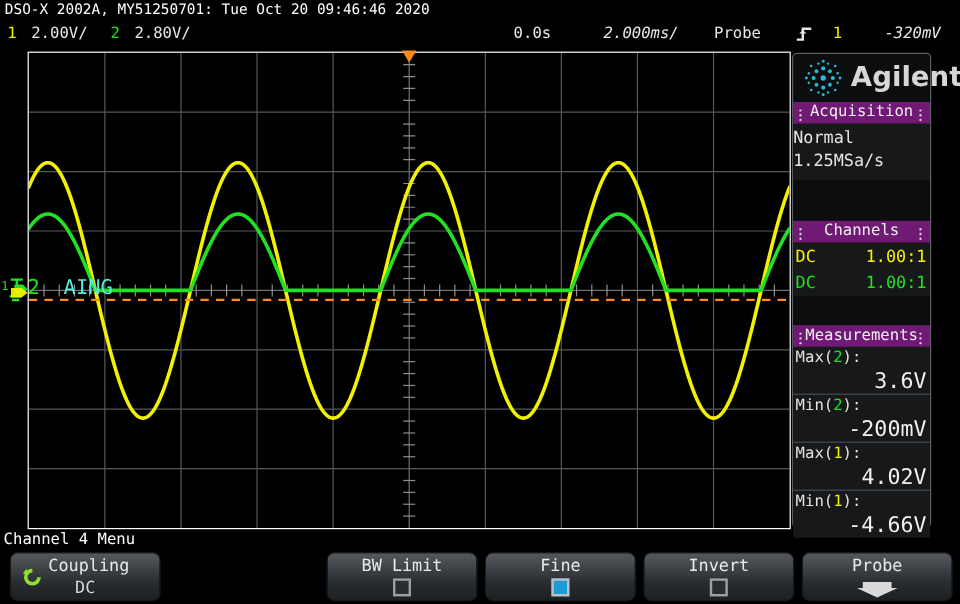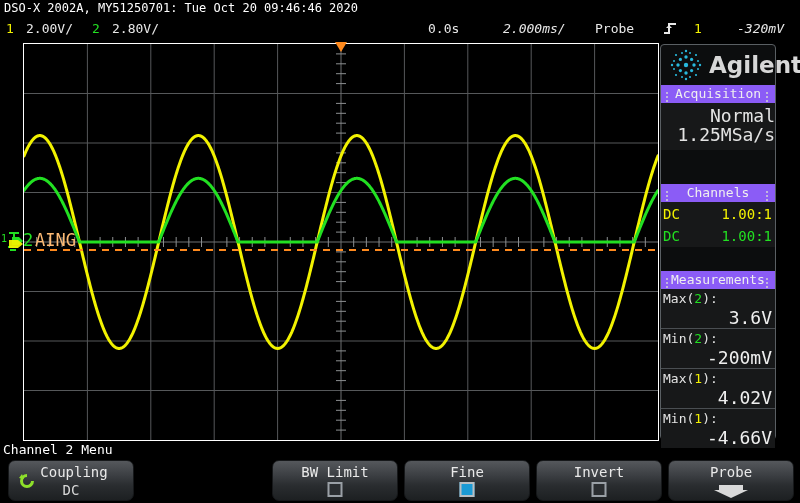--- a/index.html
+++ b/index.html
@@ -36,27 +36,27 @@
   .chk.on{background:#1b9ad4;border-color:#b9bec2;}
   .dnarrow{position:absolute;left:50%;transform:translateX(-50%);top:22px;}
   .circicon{position:absolute;left:9px;top:11px;width:18px;height:18px;}
 
   
   #side{position:absolute;left:660px;top:44px;width:116px;height:396px;
         background:#0c0d0e;border:1px solid #5a5f63;border-radius:4px;box-sizing:border-box;}
   .brand{position:relative;height:40px;}
   .brandtxt{position:absolute;left:48px;top:7px;font-size:23px;font-weight:bold;color:#d7d7d7;
             font-family:"DejaVu Sans","Liberation Sans",sans-serif;letter-spacing:0px;}
-  .panelhdr{position:relative;height:18px;background:#8b5cf6;color:#efefef;font-size:13px;
+  .panelhdr{position:relative;height:18px;background:#701a75;color:#efefef;font-size:13px;
             text-align:center;line-height:18px;}
   .panelhdr .grip{position:absolute;top:4px;width:4px;height:10px;}
   .panelhdr .grip.l{left:5px;}
   .panelhdr .grip.r{right:5px;}
   .pbody{background:#171819;}
-  .prow{font-size:18px;color:#e4e4e4;text-align:right;line-height:19px;height:19px;}
+  .prow{font-size:14px;color:#e4e4e4;text-align:left;line-height:19px;height:19px;}
   .chrow{position:relative;height:22px;font-size:14px;line-height:22px;}
   .chrow .l{position:absolute;left:2px;}
   .chrow .r{position:absolute;right:3px;}
   .mrow{position:relative;border-top:1px solid #4a4e52;}
   .mrow:first-child{border-top:none;}
   .mlab{font-size:13px;color:#e4e4e4;padding-left:2px;line-height:19px;height:19px;}
   .mval{font-size:18px;color:#efefef;text-align:right;padding-right:3px;line-height:20px;height:20px;}
   .spacer{background:#0c0d0e;}
 </style>
 </head>
@@ -200,21 +200,21 @@
         <line x1="621.32" y1="193" x2="621.32" y2="203"></line>
       </g>
 
       <path id="trace-ch1" fill="none" stroke="#f2f200" stroke-width="3" stroke-linejoin="round" stroke-linecap="round" d="M0.00 111.90 L0.53 110.61 L1.06 109.36 L1.58 108.14 L2.11 106.97 L2.64 105.83 L3.17 104.74 L3.70 103.69 L4.23 102.67 L4.75 101.70 L5.28 100.78 L5.81 99.89 L6.34 99.05 L6.87 98.25 L7.40 97.49 L7.93 96.78 L8.45 96.12 L8.98 95.50 L9.51 94.92 L10.04 94.39 L10.57 93.90 L11.10 93.46 L11.62 93.07 L12.15 92.72 L12.68 92.41 L13.21 92.16 L13.74 91.95 L14.26 91.79 L14.79 91.67 L15.32 91.60 L15.85 91.58 L16.38 91.60 L16.91 91.67 L17.43 91.79 L17.96 91.95 L18.49 92.16 L19.02 92.41 L19.55 92.72 L20.08 93.07 L20.61 93.46 L21.13 93.90 L21.66 94.39 L22.19 94.92 L22.72 95.50 L23.25 96.12 L23.77 96.78 L24.30 97.49 L24.83 98.25 L25.36 99.05 L25.89 99.89 L26.42 100.78 L26.95 101.70 L27.47 102.67 L28.00 103.69 L28.53 104.74 L29.06 105.83 L29.59 106.97 L30.12 108.14 L30.64 109.36 L31.17 110.61 L31.70 111.90 L32.23 113.23 L32.76 114.60 L33.28 116.00 L33.81 117.44 L34.34 118.91 L34.87 120.42 L35.40 121.96 L35.93 123.54 L36.45 125.15 L36.98 126.79 L37.51 128.46 L38.04 130.16 L38.57 131.89 L39.10 133.66 L39.63 135.44 L40.15 137.26 L40.68 139.11 L41.21 140.97 L41.74 142.87 L42.27 144.79 L42.80 146.73 L43.32 148.69 L43.85 150.68 L44.38 152.69 L44.91 154.71 L45.44 156.76 L45.96 158.82 L46.49 160.90 L47.02 163.00 L47.55 165.11 L48.08 167.24 L48.61 169.38 L49.13 171.53 L49.66 173.70 L50.19 175.87 L50.72 178.06 L51.25 180.25 L51.78 182.45 L52.30 184.66 L52.83 186.88 L53.36 189.09 L53.89 191.32 L54.42 193.54 L54.95 195.77 L55.47 198.00 L56.00 200.23 L56.53 202.46 L57.06 204.68 L57.59 206.91 L58.12 209.12 L58.64 211.34 L59.17 213.55 L59.70 215.75 L60.23 217.94 L60.76 220.13 L61.29 222.30 L61.82 224.47 L62.34 226.62 L62.87 228.76 L63.40 230.89 L63.93 233.00 L64.46 235.10 L64.98 237.18 L65.51 239.24 L66.04 241.29 L66.57 243.31 L67.10 245.32 L67.63 247.31 L68.16 249.27 L68.68 251.21 L69.21 253.13 L69.74 255.03 L70.27 256.89 L70.80 258.74 L71.33 260.56 L71.85 262.34 L72.38 264.11 L72.91 265.84 L73.44 267.54 L73.97 269.21 L74.49 270.85 L75.02 272.46 L75.55 274.04 L76.08 275.58 L76.61 277.09 L77.14 278.56 L77.66 280.00 L78.19 281.40 L78.72 282.77 L79.25 284.10 L79.78 285.39 L80.31 286.64 L80.84 287.86 L81.36 289.03 L81.89 290.17 L82.42 291.26 L82.95 292.31 L83.48 293.33 L84.01 294.30 L84.53 295.22 L85.06 296.11 L85.59 296.95 L86.12 297.75 L86.65 298.51 L87.18 299.22 L87.70 299.88 L88.23 300.50 L88.76 301.08 L89.29 301.61 L89.82 302.10 L90.34 302.54 L90.87 302.93 L91.40 303.28 L91.93 303.59 L92.46 303.84 L92.99 304.05 L93.52 304.21 L94.04 304.33 L94.57 304.40 L95.10 304.43 L95.63 304.40 L96.16 304.33 L96.69 304.21 L97.21 304.05 L97.74 303.84 L98.27 303.59 L98.80 303.28 L99.33 302.93 L99.86 302.54 L100.38 302.10 L100.91 301.61 L101.44 301.08 L101.97 300.50 L102.50 299.88 L103.03 299.22 L103.55 298.51 L104.08 297.75 L104.61 296.95 L105.14 296.11 L105.67 295.22 L106.20 294.30 L106.72 293.33 L107.25 292.31 L107.78 291.26 L108.31 290.17 L108.84 289.03 L109.36 287.86 L109.89 286.64 L110.42 285.39 L110.95 284.10 L111.48 282.77 L112.01 281.40 L112.53 280.00 L113.06 278.56 L113.59 277.09 L114.12 275.58 L114.65 274.04 L115.18 272.46 L115.70 270.85 L116.23 269.21 L116.76 267.54 L117.29 265.84 L117.82 264.11 L118.35 262.34 L118.88 260.56 L119.40 258.74 L119.93 256.89 L120.46 255.03 L120.99 253.13 L121.52 251.21 L122.05 249.27 L122.57 247.31 L123.10 245.32 L123.63 243.31 L124.16 241.29 L124.69 239.24 L125.22 237.18 L125.74 235.10 L126.27 233.00 L126.80 230.89 L127.33 228.76 L127.86 226.62 L128.39 224.47 L128.91 222.30 L129.44 220.13 L129.97 217.94 L130.50 215.75 L131.03 213.55 L131.56 211.34 L132.08 209.12 L132.61 206.91 L133.14 204.68 L133.67 202.46 L134.20 200.23 L134.72 198.00 L135.25 195.77 L135.78 193.54 L136.31 191.32 L136.84 189.09 L137.37 186.88 L137.90 184.66 L138.42 182.45 L138.95 180.25 L139.48 178.06 L140.01 175.87 L140.54 173.70 L141.06 171.53 L141.59 169.38 L142.12 167.24 L142.65 165.11 L143.18 163.00 L143.71 160.90 L144.24 158.82 L144.76 156.76 L145.29 154.71 L145.82 152.69 L146.35 150.68 L146.88 148.69 L147.41 146.73 L147.93 144.79 L148.46 142.87 L148.99 140.97 L149.52 139.11 L150.05 137.26 L150.57 135.44 L151.10 133.66 L151.63 131.89 L152.16 130.16 L152.69 128.46 L153.22 126.79 L153.75 125.15 L154.27 123.54 L154.80 121.96 L155.33 120.42 L155.86 118.91 L156.39 117.44 L156.91 116.00 L157.44 114.60 L157.97 113.23 L158.50 111.90 L159.03 110.61 L159.56 109.36 L160.09 108.14 L160.61 106.97 L161.14 105.83 L161.67 104.74 L162.20 103.69 L162.73 102.67 L163.25 101.70 L163.78 100.78 L164.31 99.89 L164.84 99.05 L165.37 98.25 L165.90 97.49 L166.43 96.78 L166.95 96.12 L167.48 95.50 L168.01 94.92 L168.54 94.39 L169.07 93.90 L169.59 93.46 L170.12 93.07 L170.65 92.72 L171.18 92.41 L171.71 92.16 L172.24 91.95 L172.77 91.79 L173.29 91.67 L173.82 91.60 L174.35 91.58 L174.88 91.60 L175.41 91.67 L175.94 91.79 L176.46 91.95 L176.99 92.16 L177.52 92.41 L178.05 92.72 L178.58 93.07 L179.10 93.46 L179.63 93.90 L180.16 94.39 L180.69 94.92 L181.22 95.50 L181.75 96.12 L182.27 96.78 L182.80 97.49 L183.33 98.25 L183.86 99.05 L184.39 99.89 L184.92 100.78 L185.44 101.70 L185.97 102.67 L186.50 103.69 L187.03 104.74 L187.56 105.83 L188.09 106.97 L188.61 108.14 L189.14 109.36 L189.67 110.61 L190.20 111.90 L190.73 113.23 L191.26 114.60 L191.78 116.00 L192.31 117.44 L192.84 118.91 L193.37 120.42 L193.90 121.96 L194.43 123.54 L194.95 125.15 L195.48 126.79 L196.01 128.46 L196.54 130.16 L197.07 131.89 L197.60 133.66 L198.13 135.44 L198.65 137.26 L199.18 139.11 L199.71 140.97 L200.24 142.87 L200.77 144.79 L201.30 146.73 L201.82 148.69 L202.35 150.68 L202.88 152.69 L203.41 154.71 L203.94 156.76 L204.47 158.82 L204.99 160.90 L205.52 163.00 L206.05 165.11 L206.58 167.24 L207.11 169.38 L207.64 171.53 L208.16 173.70 L208.69 175.87 L209.22 178.06 L209.75 180.25 L210.28 182.45 L210.81 184.66 L211.33 186.88 L211.86 189.09 L212.39 191.32 L212.92 193.54 L213.45 195.77 L213.98 198.00 L214.50 200.23 L215.03 202.46 L215.56 204.68 L216.09 206.91 L216.62 209.12 L217.15 211.34 L217.67 213.55 L218.20 215.75 L218.73 217.94 L219.26 220.13 L219.79 222.30 L220.31 224.47 L220.84 226.62 L221.37 228.76 L221.90 230.89 L222.43 233.00 L222.96 235.10 L223.48 237.18 L224.01 239.24 L224.54 241.29 L225.07 243.31 L225.60 245.32 L226.13 247.31 L226.66 249.27 L227.18 251.21 L227.71 253.13 L228.24 255.03 L228.77 256.89 L229.30 258.74 L229.82 260.56 L230.35 262.34 L230.88 264.11 L231.41 265.84 L231.94 267.54 L232.47 269.21 L233.00 270.85 L233.52 272.46 L234.05 274.04 L234.58 275.58 L235.11 277.09 L235.64 278.56 L236.16 280.00 L236.69 281.40 L237.22 282.77 L237.75 284.10 L238.28 285.39 L238.81 286.64 L239.34 287.86 L239.86 289.03 L240.39 290.17 L240.92 291.26 L241.45 292.31 L241.98 293.33 L242.50 294.30 L243.03 295.22 L243.56 296.11 L244.09 296.95 L244.62 297.75 L245.15 298.51 L245.68 299.22 L246.20 299.88 L246.73 300.50 L247.26 301.08 L247.79 301.61 L248.32 302.10 L248.84 302.54 L249.37 302.93 L249.90 303.28 L250.43 303.59 L250.96 303.84 L251.49 304.05 L252.02 304.21 L252.54 304.33 L253.07 304.40 L253.60 304.43 L254.13 304.40 L254.66 304.33 L255.19 304.21 L255.71 304.05 L256.24 303.84 L256.77 303.59 L257.30 303.28 L257.83 302.93 L258.35 302.54 L258.88 302.10 L259.41 301.61 L259.94 301.08 L260.47 300.50 L261.00 299.88 L261.52 299.22 L262.05 298.51 L262.58 297.75 L263.11 296.95 L263.64 296.11 L264.17 295.22 L264.69 294.30 L265.22 293.33 L265.75 292.31 L266.28 291.26 L266.81 290.17 L267.34 289.03 L267.87 287.86 L268.39 286.64 L268.92 285.39 L269.45 284.10 L269.98 282.77 L270.51 281.40 L271.03 280.00 L271.56 278.56 L272.09 277.09 L272.62 275.58 L273.15 274.04 L273.68 272.46 L274.20 270.85 L274.73 269.21 L275.26 267.54 L275.79 265.84 L276.32 264.11 L276.85 262.34 L277.38 260.56 L277.90 258.74 L278.43 256.89 L278.96 255.03 L279.49 253.13 L280.02 251.21 L280.55 249.27 L281.07 247.31 L281.60 245.32 L282.13 243.31 L282.66 241.29 L283.19 239.24 L283.72 237.18 L284.24 235.10 L284.77 233.00 L285.30 230.89 L285.83 228.76 L286.36 226.62 L286.88 224.47 L287.41 222.30 L287.94 220.13 L288.47 217.94 L289.00 215.75 L289.53 213.55 L290.06 211.34 L290.58 209.12 L291.11 206.91 L291.64 204.68 L292.17 202.46 L292.70 200.23 L293.23 198.00 L293.75 195.77 L294.28 193.54 L294.81 191.32 L295.34 189.09 L295.87 186.88 L296.40 184.66 L296.92 182.45 L297.45 180.25 L297.98 178.06 L298.51 175.87 L299.04 173.70 L299.56 171.53 L300.09 169.38 L300.62 167.24 L301.15 165.11 L301.68 163.00 L302.21 160.90 L302.74 158.82 L303.26 156.76 L303.79 154.71 L304.32 152.69 L304.85 150.68 L305.38 148.69 L305.90 146.73 L306.43 144.79 L306.96 142.87 L307.49 140.97 L308.02 139.11 L308.55 137.26 L309.07 135.44 L309.60 133.66 L310.13 131.89 L310.66 130.16 L311.19 128.46 L311.72 126.79 L312.25 125.15 L312.77 123.54 L313.30 121.96 L313.83 120.42 L314.36 118.91 L314.89 117.44 L315.42 116.00 L315.94 114.60 L316.47 113.23 L317.00 111.90 L317.53 110.61 L318.06 109.36 L318.58 108.14 L319.11 106.97 L319.64 105.83 L320.17 104.74 L320.70 103.69 L321.23 102.67 L321.75 101.70 L322.28 100.78 L322.81 99.89 L323.34 99.05 L323.87 98.25 L324.40 97.49 L324.92 96.78 L325.45 96.12 L325.98 95.50 L326.51 94.92 L327.04 94.39 L327.57 93.90 L328.09 93.46 L328.62 93.07 L329.15 92.72 L329.68 92.41 L330.21 92.16 L330.74 91.95 L331.26 91.79 L331.79 91.67 L332.32 91.60 L332.85 91.58 L333.38 91.60 L333.91 91.67 L334.44 91.79 L334.96 91.95 L335.49 92.16 L336.02 92.41 L336.55 92.72 L337.08 93.07 L337.60 93.46 L338.13 93.90 L338.66 94.39 L339.19 94.92 L339.72 95.50 L340.25 96.12 L340.77 96.78 L341.30 97.49 L341.83 98.25 L342.36 99.05 L342.89 99.89 L343.42 100.78 L343.94 101.70 L344.47 102.67 L345.00 103.69 L345.53 104.74 L346.06 105.83 L346.59 106.97 L347.12 108.14 L347.64 109.36 L348.17 110.61 L348.70 111.90 L349.23 113.23 L349.76 114.60 L350.28 116.00 L350.81 117.44 L351.34 118.91 L351.87 120.42 L352.40 121.96 L352.93 123.54 L353.45 125.15 L353.98 126.79 L354.51 128.46 L355.04 130.16 L355.57 131.89 L356.10 133.66 L356.63 135.44 L357.15 137.26 L357.68 139.11 L358.21 140.97 L358.74 142.87 L359.27 144.79 L359.80 146.73 L360.32 148.69 L360.85 150.68 L361.38 152.69 L361.91 154.71 L362.44 156.76 L362.97 158.82 L363.49 160.90 L364.02 163.00 L364.55 165.11 L365.08 167.24 L365.61 169.38 L366.13 171.53 L366.66 173.70 L367.19 175.87 L367.72 178.06 L368.25 180.25 L368.78 182.45 L369.31 184.66 L369.83 186.88 L370.36 189.09 L370.89 191.32 L371.42 193.54 L371.95 195.77 L372.48 198.00 L373.00 200.23 L373.53 202.46 L374.06 204.68 L374.59 206.91 L375.12 209.12 L375.65 211.34 L376.17 213.55 L376.70 215.75 L377.23 217.94 L377.76 220.13 L378.29 222.30 L378.81 224.47 L379.34 226.62 L379.87 228.76 L380.40 230.89 L380.93 233.00 L381.46 235.10 L381.99 237.18 L382.51 239.24 L383.04 241.29 L383.57 243.31 L384.10 245.32 L384.63 247.31 L385.16 249.27 L385.68 251.21 L386.21 253.13 L386.74 255.03 L387.27 256.89 L387.80 258.74 L388.33 260.56 L388.85 262.34 L389.38 264.11 L389.91 265.84 L390.44 267.54 L390.97 269.21 L391.50 270.85 L392.02 272.46 L392.55 274.04 L393.08 275.58 L393.61 277.09 L394.14 278.56 L394.67 280.00 L395.19 281.40 L395.72 282.77 L396.25 284.10 L396.78 285.39 L397.31 286.64 L397.83 287.86 L398.36 289.03 L398.89 290.17 L399.42 291.26 L399.95 292.31 L400.48 293.33 L401.00 294.30 L401.53 295.22 L402.06 296.11 L402.59 296.95 L403.12 297.75 L403.65 298.51 L404.17 299.22 L404.70 299.88 L405.23 300.50 L405.76 301.08 L406.29 301.61 L406.82 302.10 L407.34 302.54 L407.87 302.93 L408.40 303.28 L408.93 303.59 L409.46 303.84 L409.99 304.05 L410.51 304.21 L411.04 304.33 L411.57 304.40 L412.10 304.43 L412.63 304.40 L413.16 304.33 L413.69 304.21 L414.21 304.05 L414.74 303.84 L415.27 303.59 L415.80 303.28 L416.33 302.93 L416.85 302.54 L417.38 302.10 L417.91 301.61 L418.44 301.08 L418.97 300.50 L419.50 299.88 L420.02 299.22 L420.55 298.51 L421.08 297.75 L421.61 296.95 L422.14 296.11 L422.67 295.22 L423.19 294.30 L423.72 293.33 L424.25 292.31 L424.78 291.26 L425.31 290.17 L425.84 289.03 L426.37 287.86 L426.89 286.64 L427.42 285.39 L427.95 284.10 L428.48 282.77 L429.01 281.40 L429.53 280.00 L430.06 278.56 L430.59 277.09 L431.12 275.58 L431.65 274.04 L432.18 272.46 L432.70 270.85 L433.23 269.21 L433.76 267.54 L434.29 265.84 L434.82 264.11 L435.35 262.34 L435.88 260.56 L436.40 258.74 L436.93 256.89 L437.46 255.03 L437.99 253.13 L438.52 251.21 L439.05 249.27 L439.57 247.31 L440.10 245.32 L440.63 243.31 L441.16 241.29 L441.69 239.24 L442.22 237.18 L442.74 235.10 L443.27 233.00 L443.80 230.89 L444.33 228.76 L444.86 226.62 L445.38 224.47 L445.91 222.30 L446.44 220.13 L446.97 217.94 L447.50 215.75 L448.03 213.55 L448.56 211.34 L449.08 209.12 L449.61 206.91 L450.14 204.68 L450.67 202.46 L451.20 200.23 L451.73 198.00 L452.25 195.77 L452.78 193.54 L453.31 191.32 L453.84 189.09 L454.37 186.88 L454.90 184.66 L455.42 182.45 L455.95 180.25 L456.48 178.06 L457.01 175.87 L457.54 173.70 L458.06 171.53 L458.59 169.38 L459.12 167.24 L459.65 165.11 L460.18 163.00 L460.71 160.90 L461.24 158.82 L461.76 156.76 L462.29 154.71 L462.82 152.69 L463.35 150.68 L463.88 148.69 L464.41 146.73 L464.93 144.79 L465.46 142.87 L465.99 140.97 L466.52 139.11 L467.05 137.26 L467.58 135.44 L468.10 133.66 L468.63 131.89 L469.16 130.16 L469.69 128.46 L470.22 126.79 L470.75 125.15 L471.27 123.54 L471.80 121.96 L472.33 120.42 L472.86 118.91 L473.39 117.44 L473.92 116.00 L474.44 114.60 L474.97 113.23 L475.50 111.90 L476.03 110.61 L476.56 109.36 L477.08 108.14 L477.61 106.97 L478.14 105.83 L478.67 104.74 L479.20 103.69 L479.73 102.67 L480.25 101.70 L480.78 100.78 L481.31 99.89 L481.84 99.05 L482.37 98.25 L482.90 97.49 L483.42 96.78 L483.95 96.12 L484.48 95.50 L485.01 94.92 L485.54 94.39 L486.07 93.90 L486.59 93.46 L487.12 93.07 L487.65 92.72 L488.18 92.41 L488.71 92.16 L489.24 91.95 L489.76 91.79 L490.29 91.67 L490.82 91.60 L491.35 91.58 L491.88 91.60 L492.41 91.67 L492.94 91.79 L493.46 91.95 L493.99 92.16 L494.52 92.41 L495.05 92.72 L495.58 93.07 L496.10 93.46 L496.63 93.90 L497.16 94.39 L497.69 94.92 L498.22 95.50 L498.75 96.12 L499.27 96.78 L499.80 97.49 L500.33 98.25 L500.86 99.05 L501.39 99.89 L501.92 100.78 L502.44 101.70 L502.97 102.67 L503.50 103.69 L504.03 104.74 L504.56 105.83 L505.09 106.97 L505.62 108.14 L506.14 109.36 L506.67 110.61 L507.20 111.90 L507.73 113.23 L508.26 114.60 L508.78 116.00 L509.31 117.44 L509.84 118.91 L510.37 120.42 L510.90 121.96 L511.43 123.54 L511.95 125.15 L512.48 126.79 L513.01 128.46 L513.54 130.16 L514.07 131.89 L514.60 133.66 L515.13 135.44 L515.65 137.26 L516.18 139.11 L516.71 140.97 L517.24 142.87 L517.77 144.79 L518.29 146.73 L518.82 148.69 L519.35 150.68 L519.88 152.69 L520.41 154.71 L520.94 156.76 L521.47 158.82 L521.99 160.90 L522.52 163.00 L523.05 165.11 L523.58 167.24 L524.11 169.38 L524.63 171.53 L525.16 173.70 L525.69 175.87 L526.22 178.06 L526.75 180.25 L527.28 182.45 L527.81 184.66 L528.33 186.88 L528.86 189.09 L529.39 191.32 L529.92 193.54 L530.45 195.77 L530.98 198.00 L531.50 200.23 L532.03 202.46 L532.56 204.68 L533.09 206.91 L533.62 209.12 L534.14 211.34 L534.67 213.55 L535.20 215.75 L535.73 217.94 L536.26 220.13 L536.79 222.30 L537.32 224.47 L537.84 226.62 L538.37 228.76 L538.90 230.89 L539.43 233.00 L539.96 235.10 L540.49 237.18 L541.01 239.24 L541.54 241.29 L542.07 243.31 L542.60 245.32 L543.13 247.31 L543.65 249.27 L544.18 251.21 L544.71 253.13 L545.24 255.03 L545.77 256.89 L546.30 258.74 L546.83 260.56 L547.35 262.34 L547.88 264.11 L548.41 265.84 L548.94 267.54 L549.47 269.21 L550.00 270.85 L550.52 272.46 L551.05 274.04 L551.58 275.58 L552.11 277.09 L552.64 278.56 L553.17 280.00 L553.69 281.40 L554.22 282.77 L554.75 284.10 L555.28 285.39 L555.81 286.64 L556.33 287.86 L556.86 289.03 L557.39 290.17 L557.92 291.26 L558.45 292.31 L558.98 293.33 L559.50 294.30 L560.03 295.22 L560.56 296.11 L561.09 296.95 L561.62 297.75 L562.15 298.51 L562.67 299.22 L563.20 299.88 L563.73 300.50 L564.26 301.08 L564.79 301.61 L565.32 302.10 L565.85 302.54 L566.37 302.93 L566.90 303.28 L567.43 303.59 L567.96 303.84 L568.49 304.05 L569.01 304.21 L569.54 304.33 L570.07 304.40 L570.60 304.43 L571.13 304.40 L571.66 304.33 L572.18 304.21 L572.71 304.05 L573.24 303.84 L573.77 303.59 L574.30 303.28 L574.83 302.93 L575.36 302.54 L575.88 302.10 L576.41 301.61 L576.94 301.08 L577.47 300.50 L578.00 299.88 L578.52 299.22 L579.05 298.51 L579.58 297.75 L580.11 296.95 L580.64 296.11 L581.17 295.22 L581.69 294.30 L582.22 293.33 L582.75 292.31 L583.28 291.26 L583.81 290.17 L584.34 289.03 L584.87 287.86 L585.39 286.64 L585.92 285.39 L586.45 284.10 L586.98 282.77 L587.51 281.40 L588.03 280.00 L588.56 278.56 L589.09 277.09 L589.62 275.58 L590.15 274.04 L590.68 272.46 L591.21 270.85 L591.73 269.21 L592.26 267.54 L592.79 265.84 L593.32 264.11 L593.85 262.34 L594.38 260.56 L594.90 258.74 L595.43 256.89 L595.96 255.03 L596.49 253.13 L597.02 251.21 L597.54 249.27 L598.07 247.31 L598.60 245.32 L599.13 243.31 L599.66 241.29 L600.19 239.24 L600.72 237.18 L601.24 235.10 L601.77 233.00 L602.30 230.89 L602.83 228.76 L603.36 226.62 L603.88 224.47 L604.41 222.30 L604.94 220.13 L605.47 217.94 L606.00 215.75 L606.53 213.55 L607.06 211.34 L607.58 209.12 L608.11 206.91 L608.64 204.68 L609.17 202.46 L609.70 200.23 L610.23 198.00 L610.75 195.77 L611.28 193.54 L611.81 191.32 L612.34 189.09 L612.87 186.88 L613.39 184.66 L613.92 182.45 L614.45 180.25 L614.98 178.06 L615.51 175.87 L616.04 173.70 L616.57 171.53 L617.09 169.38 L617.62 167.24 L618.15 165.11 L618.68 163.00 L619.21 160.90 L619.74 158.82 L620.26 156.76 L620.79 154.71 L621.32 152.69 L621.85 150.68 L622.38 148.69 L622.90 146.73 L623.43 144.79 L623.96 142.87 L624.49 140.97 L625.02 139.11 L625.55 137.26 L626.08 135.44 L626.60 133.66 L627.13 131.89 L627.66 130.16 L628.19 128.46 L628.72 126.79 L629.25 125.15 L629.77 123.54 L630.30 121.96 L630.83 120.42 L631.36 118.91 L631.89 117.44 L632.42 116.00 L632.94 114.60 L633.47 113.23 L634.00 111.90"></path>
       <path id="trace-ch2" fill="none" stroke="#22e022" stroke-width="3" stroke-linejoin="round" stroke-linecap="round" d="M0.00 146.51 L0.53 145.74 L1.06 144.99 L1.58 144.26 L2.11 143.56 L2.64 142.88 L3.17 142.23 L3.70 141.60 L4.23 140.99 L4.75 140.41 L5.28 139.86 L5.81 139.33 L6.34 138.83 L6.87 138.35 L7.40 137.90 L7.93 137.47 L8.45 137.07 L8.98 136.70 L9.51 136.36 L10.04 136.04 L10.57 135.75 L11.10 135.48 L11.62 135.25 L12.15 135.04 L12.68 134.86 L13.21 134.71 L13.74 134.58 L14.26 134.48 L14.79 134.41 L15.32 134.37 L15.85 134.36 L16.38 134.37 L16.91 134.41 L17.43 134.48 L17.96 134.58 L18.49 134.71 L19.02 134.86 L19.55 135.04 L20.08 135.25 L20.61 135.48 L21.13 135.75 L21.66 136.04 L22.19 136.36 L22.72 136.70 L23.25 137.07 L23.77 137.47 L24.30 137.90 L24.83 138.35 L25.36 138.83 L25.89 139.33 L26.42 139.86 L26.95 140.41 L27.47 140.99 L28.00 141.60 L28.53 142.23 L29.06 142.88 L29.59 143.56 L30.12 144.26 L30.64 144.99 L31.17 145.74 L31.70 146.51 L32.23 147.31 L32.76 148.12 L33.28 148.96 L33.81 149.82 L34.34 150.70 L34.87 151.61 L35.40 152.53 L35.93 153.47 L36.45 154.43 L36.98 155.41 L37.51 156.41 L38.04 157.43 L38.57 158.47 L39.10 159.52 L39.63 160.59 L40.15 161.68 L40.68 162.78 L41.21 163.90 L41.74 165.03 L42.27 166.18 L42.80 167.34 L43.32 168.51 L43.85 169.70 L44.38 170.90 L44.91 172.11 L45.44 173.34 L45.96 174.57 L46.49 175.82 L47.02 177.07 L47.55 178.33 L48.08 179.61 L48.61 180.89 L49.13 182.17 L49.66 183.47 L50.19 184.77 L50.72 186.07 L51.25 187.39 L51.78 188.70 L52.30 190.02 L52.83 191.35 L53.36 192.67 L53.89 194.00 L54.42 195.33 L54.95 196.67 L55.47 198.00 L56.00 198.00 L56.53 198.00 L57.06 198.00 L57.59 198.00 L58.12 198.00 L58.64 198.00 L59.17 198.00 L59.70 198.00 L60.23 198.00 L60.76 198.00 L61.29 198.00 L61.82 198.00 L62.34 198.00 L62.87 198.00 L63.40 198.00 L63.93 198.00 L64.46 198.00 L64.98 198.00 L65.51 198.00 L66.04 198.00 L66.57 198.00 L67.10 198.00 L67.63 198.00 L68.16 198.00 L68.68 198.00 L69.21 198.00 L69.74 198.00 L70.27 198.00 L70.80 198.00 L71.33 198.00 L71.85 198.00 L72.38 198.00 L72.91 198.00 L73.44 198.00 L73.97 198.00 L74.49 198.00 L75.02 198.00 L75.55 198.00 L76.08 198.00 L76.61 198.00 L77.14 198.00 L77.66 198.00 L78.19 198.00 L78.72 198.00 L79.25 198.00 L79.78 198.00 L80.31 198.00 L80.84 198.00 L81.36 198.00 L81.89 198.00 L82.42 198.00 L82.95 198.00 L83.48 198.00 L84.01 198.00 L84.53 198.00 L85.06 198.00 L85.59 198.00 L86.12 198.00 L86.65 198.00 L87.18 198.00 L87.70 198.00 L88.23 198.00 L88.76 198.00 L89.29 198.00 L89.82 198.00 L90.34 198.00 L90.87 198.00 L91.40 198.00 L91.93 198.00 L92.46 198.00 L92.99 198.00 L93.52 198.00 L94.04 198.00 L94.57 198.00 L95.10 198.00 L95.63 198.00 L96.16 198.00 L96.69 198.00 L97.21 198.00 L97.74 198.00 L98.27 198.00 L98.80 198.00 L99.33 198.00 L99.86 198.00 L100.38 198.00 L100.91 198.00 L101.44 198.00 L101.97 198.00 L102.50 198.00 L103.03 198.00 L103.55 198.00 L104.08 198.00 L104.61 198.00 L105.14 198.00 L105.67 198.00 L106.20 198.00 L106.72 198.00 L107.25 198.00 L107.78 198.00 L108.31 198.00 L108.84 198.00 L109.36 198.00 L109.89 198.00 L110.42 198.00 L110.95 198.00 L111.48 198.00 L112.01 198.00 L112.53 198.00 L113.06 198.00 L113.59 198.00 L114.12 198.00 L114.65 198.00 L115.18 198.00 L115.70 198.00 L116.23 198.00 L116.76 198.00 L117.29 198.00 L117.82 198.00 L118.35 198.00 L118.88 198.00 L119.40 198.00 L119.93 198.00 L120.46 198.00 L120.99 198.00 L121.52 198.00 L122.05 198.00 L122.57 198.00 L123.10 198.00 L123.63 198.00 L124.16 198.00 L124.69 198.00 L125.22 198.00 L125.74 198.00 L126.27 198.00 L126.80 198.00 L127.33 198.00 L127.86 198.00 L128.39 198.00 L128.91 198.00 L129.44 198.00 L129.97 198.00 L130.50 198.00 L131.03 198.00 L131.56 198.00 L132.08 198.00 L132.61 198.00 L133.14 198.00 L133.67 198.00 L134.20 198.00 L134.72 198.00 L135.25 196.67 L135.78 195.33 L136.31 194.00 L136.84 192.67 L137.37 191.35 L137.90 190.02 L138.42 188.70 L138.95 187.39 L139.48 186.07 L140.01 184.77 L140.54 183.47 L141.06 182.17 L141.59 180.89 L142.12 179.61 L142.65 178.33 L143.18 177.07 L143.71 175.82 L144.24 174.57 L144.76 173.34 L145.29 172.11 L145.82 170.90 L146.35 169.70 L146.88 168.51 L147.41 167.34 L147.93 166.18 L148.46 165.03 L148.99 163.90 L149.52 162.78 L150.05 161.68 L150.57 160.59 L151.10 159.52 L151.63 158.47 L152.16 157.43 L152.69 156.41 L153.22 155.41 L153.75 154.43 L154.27 153.47 L154.80 152.53 L155.33 151.61 L155.86 150.70 L156.39 149.82 L156.91 148.96 L157.44 148.12 L157.97 147.31 L158.50 146.51 L159.03 145.74 L159.56 144.99 L160.09 144.26 L160.61 143.56 L161.14 142.88 L161.67 142.23 L162.20 141.60 L162.73 140.99 L163.25 140.41 L163.78 139.86 L164.31 139.33 L164.84 138.83 L165.37 138.35 L165.90 137.90 L166.43 137.47 L166.95 137.07 L167.48 136.70 L168.01 136.36 L168.54 136.04 L169.07 135.75 L169.59 135.48 L170.12 135.25 L170.65 135.04 L171.18 134.86 L171.71 134.71 L172.24 134.58 L172.77 134.48 L173.29 134.41 L173.82 134.37 L174.35 134.36 L174.88 134.37 L175.41 134.41 L175.94 134.48 L176.46 134.58 L176.99 134.71 L177.52 134.86 L178.05 135.04 L178.58 135.25 L179.10 135.48 L179.63 135.75 L180.16 136.04 L180.69 136.36 L181.22 136.70 L181.75 137.07 L182.27 137.47 L182.80 137.90 L183.33 138.35 L183.86 138.83 L184.39 139.33 L184.92 139.86 L185.44 140.41 L185.97 140.99 L186.50 141.60 L187.03 142.23 L187.56 142.88 L188.09 143.56 L188.61 144.26 L189.14 144.99 L189.67 145.74 L190.20 146.51 L190.73 147.31 L191.26 148.12 L191.78 148.96 L192.31 149.82 L192.84 150.70 L193.37 151.61 L193.90 152.53 L194.43 153.47 L194.95 154.43 L195.48 155.41 L196.01 156.41 L196.54 157.43 L197.07 158.47 L197.60 159.52 L198.13 160.59 L198.65 161.68 L199.18 162.78 L199.71 163.90 L200.24 165.03 L200.77 166.18 L201.30 167.34 L201.82 168.51 L202.35 169.70 L202.88 170.90 L203.41 172.11 L203.94 173.34 L204.47 174.57 L204.99 175.82 L205.52 177.07 L206.05 178.33 L206.58 179.61 L207.11 180.89 L207.64 182.17 L208.16 183.47 L208.69 184.77 L209.22 186.07 L209.75 187.39 L210.28 188.70 L210.81 190.02 L211.33 191.35 L211.86 192.67 L212.39 194.00 L212.92 195.33 L213.45 196.67 L213.98 198.00 L214.50 198.00 L215.03 198.00 L215.56 198.00 L216.09 198.00 L216.62 198.00 L217.15 198.00 L217.67 198.00 L218.20 198.00 L218.73 198.00 L219.26 198.00 L219.79 198.00 L220.31 198.00 L220.84 198.00 L221.37 198.00 L221.90 198.00 L222.43 198.00 L222.96 198.00 L223.48 198.00 L224.01 198.00 L224.54 198.00 L225.07 198.00 L225.60 198.00 L226.13 198.00 L226.66 198.00 L227.18 198.00 L227.71 198.00 L228.24 198.00 L228.77 198.00 L229.30 198.00 L229.82 198.00 L230.35 198.00 L230.88 198.00 L231.41 198.00 L231.94 198.00 L232.47 198.00 L233.00 198.00 L233.52 198.00 L234.05 198.00 L234.58 198.00 L235.11 198.00 L235.64 198.00 L236.16 198.00 L236.69 198.00 L237.22 198.00 L237.75 198.00 L238.28 198.00 L238.81 198.00 L239.34 198.00 L239.86 198.00 L240.39 198.00 L240.92 198.00 L241.45 198.00 L241.98 198.00 L242.50 198.00 L243.03 198.00 L243.56 198.00 L244.09 198.00 L244.62 198.00 L245.15 198.00 L245.68 198.00 L246.20 198.00 L246.73 198.00 L247.26 198.00 L247.79 198.00 L248.32 198.00 L248.84 198.00 L249.37 198.00 L249.90 198.00 L250.43 198.00 L250.96 198.00 L251.49 198.00 L252.02 198.00 L252.54 198.00 L253.07 198.00 L253.60 198.00 L254.13 198.00 L254.66 198.00 L255.19 198.00 L255.71 198.00 L256.24 198.00 L256.77 198.00 L257.30 198.00 L257.83 198.00 L258.35 198.00 L258.88 198.00 L259.41 198.00 L259.94 198.00 L260.47 198.00 L261.00 198.00 L261.52 198.00 L262.05 198.00 L262.58 198.00 L263.11 198.00 L263.64 198.00 L264.17 198.00 L264.69 198.00 L265.22 198.00 L265.75 198.00 L266.28 198.00 L266.81 198.00 L267.34 198.00 L267.87 198.00 L268.39 198.00 L268.92 198.00 L269.45 198.00 L269.98 198.00 L270.51 198.00 L271.03 198.00 L271.56 198.00 L272.09 198.00 L272.62 198.00 L273.15 198.00 L273.68 198.00 L274.20 198.00 L274.73 198.00 L275.26 198.00 L275.79 198.00 L276.32 198.00 L276.85 198.00 L277.38 198.00 L277.90 198.00 L278.43 198.00 L278.96 198.00 L279.49 198.00 L280.02 198.00 L280.55 198.00 L281.07 198.00 L281.60 198.00 L282.13 198.00 L282.66 198.00 L283.19 198.00 L283.72 198.00 L284.24 198.00 L284.77 198.00 L285.30 198.00 L285.83 198.00 L286.36 198.00 L286.88 198.00 L287.41 198.00 L287.94 198.00 L288.47 198.00 L289.00 198.00 L289.53 198.00 L290.06 198.00 L290.58 198.00 L291.11 198.00 L291.64 198.00 L292.17 198.00 L292.70 198.00 L293.23 198.00 L293.75 196.67 L294.28 195.33 L294.81 194.00 L295.34 192.67 L295.87 191.35 L296.40 190.02 L296.92 188.70 L297.45 187.39 L297.98 186.07 L298.51 184.77 L299.04 183.47 L299.56 182.17 L300.09 180.89 L300.62 179.61 L301.15 178.33 L301.68 177.07 L302.21 175.82 L302.74 174.57 L303.26 173.34 L303.79 172.11 L304.32 170.90 L304.85 169.70 L305.38 168.51 L305.90 167.34 L306.43 166.18 L306.96 165.03 L307.49 163.90 L308.02 162.78 L308.55 161.68 L309.07 160.59 L309.60 159.52 L310.13 158.47 L310.66 157.43 L311.19 156.41 L311.72 155.41 L312.25 154.43 L312.77 153.47 L313.30 152.53 L313.83 151.61 L314.36 150.70 L314.89 149.82 L315.42 148.96 L315.94 148.12 L316.47 147.31 L317.00 146.51 L317.53 145.74 L318.06 144.99 L318.58 144.26 L319.11 143.56 L319.64 142.88 L320.17 142.23 L320.70 141.60 L321.23 140.99 L321.75 140.41 L322.28 139.86 L322.81 139.33 L323.34 138.83 L323.87 138.35 L324.40 137.90 L324.92 137.47 L325.45 137.07 L325.98 136.70 L326.51 136.36 L327.04 136.04 L327.57 135.75 L328.09 135.48 L328.62 135.25 L329.15 135.04 L329.68 134.86 L330.21 134.71 L330.74 134.58 L331.26 134.48 L331.79 134.41 L332.32 134.37 L332.85 134.36 L333.38 134.37 L333.91 134.41 L334.44 134.48 L334.96 134.58 L335.49 134.71 L336.02 134.86 L336.55 135.04 L337.08 135.25 L337.60 135.48 L338.13 135.75 L338.66 136.04 L339.19 136.36 L339.72 136.70 L340.25 137.07 L340.77 137.47 L341.30 137.90 L341.83 138.35 L342.36 138.83 L342.89 139.33 L343.42 139.86 L343.94 140.41 L344.47 140.99 L345.00 141.60 L345.53 142.23 L346.06 142.88 L346.59 143.56 L347.12 144.26 L347.64 144.99 L348.17 145.74 L348.70 146.51 L349.23 147.31 L349.76 148.12 L350.28 148.96 L350.81 149.82 L351.34 150.70 L351.87 151.61 L352.40 152.53 L352.93 153.47 L353.45 154.43 L353.98 155.41 L354.51 156.41 L355.04 157.43 L355.57 158.47 L356.10 159.52 L356.63 160.59 L357.15 161.68 L357.68 162.78 L358.21 163.90 L358.74 165.03 L359.27 166.18 L359.80 167.34 L360.32 168.51 L360.85 169.70 L361.38 170.90 L361.91 172.11 L362.44 173.34 L362.97 174.57 L363.49 175.82 L364.02 177.07 L364.55 178.33 L365.08 179.61 L365.61 180.89 L366.13 182.17 L366.66 183.47 L367.19 184.77 L367.72 186.07 L368.25 187.39 L368.78 188.70 L369.31 190.02 L369.83 191.35 L370.36 192.67 L370.89 194.00 L371.42 195.33 L371.95 196.67 L372.48 198.00 L373.00 198.00 L373.53 198.00 L374.06 198.00 L374.59 198.00 L375.12 198.00 L375.65 198.00 L376.17 198.00 L376.70 198.00 L377.23 198.00 L377.76 198.00 L378.29 198.00 L378.81 198.00 L379.34 198.00 L379.87 198.00 L380.40 198.00 L380.93 198.00 L381.46 198.00 L381.99 198.00 L382.51 198.00 L383.04 198.00 L383.57 198.00 L384.10 198.00 L384.63 198.00 L385.16 198.00 L385.68 198.00 L386.21 198.00 L386.74 198.00 L387.27 198.00 L387.80 198.00 L388.33 198.00 L388.85 198.00 L389.38 198.00 L389.91 198.00 L390.44 198.00 L390.97 198.00 L391.50 198.00 L392.02 198.00 L392.55 198.00 L393.08 198.00 L393.61 198.00 L394.14 198.00 L394.67 198.00 L395.19 198.00 L395.72 198.00 L396.25 198.00 L396.78 198.00 L397.31 198.00 L397.83 198.00 L398.36 198.00 L398.89 198.00 L399.42 198.00 L399.95 198.00 L400.48 198.00 L401.00 198.00 L401.53 198.00 L402.06 198.00 L402.59 198.00 L403.12 198.00 L403.65 198.00 L404.17 198.00 L404.70 198.00 L405.23 198.00 L405.76 198.00 L406.29 198.00 L406.82 198.00 L407.34 198.00 L407.87 198.00 L408.40 198.00 L408.93 198.00 L409.46 198.00 L409.99 198.00 L410.51 198.00 L411.04 198.00 L411.57 198.00 L412.10 198.00 L412.63 198.00 L413.16 198.00 L413.69 198.00 L414.21 198.00 L414.74 198.00 L415.27 198.00 L415.80 198.00 L416.33 198.00 L416.85 198.00 L417.38 198.00 L417.91 198.00 L418.44 198.00 L418.97 198.00 L419.50 198.00 L420.02 198.00 L420.55 198.00 L421.08 198.00 L421.61 198.00 L422.14 198.00 L422.67 198.00 L423.19 198.00 L423.72 198.00 L424.25 198.00 L424.78 198.00 L425.31 198.00 L425.84 198.00 L426.37 198.00 L426.89 198.00 L427.42 198.00 L427.95 198.00 L428.48 198.00 L429.01 198.00 L429.53 198.00 L430.06 198.00 L430.59 198.00 L431.12 198.00 L431.65 198.00 L432.18 198.00 L432.70 198.00 L433.23 198.00 L433.76 198.00 L434.29 198.00 L434.82 198.00 L435.35 198.00 L435.88 198.00 L436.40 198.00 L436.93 198.00 L437.46 198.00 L437.99 198.00 L438.52 198.00 L439.05 198.00 L439.57 198.00 L440.10 198.00 L440.63 198.00 L441.16 198.00 L441.69 198.00 L442.22 198.00 L442.74 198.00 L443.27 198.00 L443.80 198.00 L444.33 198.00 L444.86 198.00 L445.38 198.00 L445.91 198.00 L446.44 198.00 L446.97 198.00 L447.50 198.00 L448.03 198.00 L448.56 198.00 L449.08 198.00 L449.61 198.00 L450.14 198.00 L450.67 198.00 L451.20 198.00 L451.73 198.00 L452.25 196.67 L452.78 195.33 L453.31 194.00 L453.84 192.67 L454.37 191.35 L454.90 190.02 L455.42 188.70 L455.95 187.39 L456.48 186.07 L457.01 184.77 L457.54 183.47 L458.06 182.17 L458.59 180.89 L459.12 179.61 L459.65 178.33 L460.18 177.07 L460.71 175.82 L461.24 174.57 L461.76 173.34 L462.29 172.11 L462.82 170.90 L463.35 169.70 L463.88 168.51 L464.41 167.34 L464.93 166.18 L465.46 165.03 L465.99 163.90 L466.52 162.78 L467.05 161.68 L467.58 160.59 L468.10 159.52 L468.63 158.47 L469.16 157.43 L469.69 156.41 L470.22 155.41 L470.75 154.43 L471.27 153.47 L471.80 152.53 L472.33 151.61 L472.86 150.70 L473.39 149.82 L473.92 148.96 L474.44 148.12 L474.97 147.31 L475.50 146.51 L476.03 145.74 L476.56 144.99 L477.08 144.26 L477.61 143.56 L478.14 142.88 L478.67 142.23 L479.20 141.60 L479.73 140.99 L480.25 140.41 L480.78 139.86 L481.31 139.33 L481.84 138.83 L482.37 138.35 L482.90 137.90 L483.42 137.47 L483.95 137.07 L484.48 136.70 L485.01 136.36 L485.54 136.04 L486.07 135.75 L486.59 135.48 L487.12 135.25 L487.65 135.04 L488.18 134.86 L488.71 134.71 L489.24 134.58 L489.76 134.48 L490.29 134.41 L490.82 134.37 L491.35 134.36 L491.88 134.37 L492.41 134.41 L492.94 134.48 L493.46 134.58 L493.99 134.71 L494.52 134.86 L495.05 135.04 L495.58 135.25 L496.10 135.48 L496.63 135.75 L497.16 136.04 L497.69 136.36 L498.22 136.70 L498.75 137.07 L499.27 137.47 L499.80 137.90 L500.33 138.35 L500.86 138.83 L501.39 139.33 L501.92 139.86 L502.44 140.41 L502.97 140.99 L503.50 141.60 L504.03 142.23 L504.56 142.88 L505.09 143.56 L505.62 144.26 L506.14 144.99 L506.67 145.74 L507.20 146.51 L507.73 147.31 L508.26 148.12 L508.78 148.96 L509.31 149.82 L509.84 150.70 L510.37 151.61 L510.90 152.53 L511.43 153.47 L511.95 154.43 L512.48 155.41 L513.01 156.41 L513.54 157.43 L514.07 158.47 L514.60 159.52 L515.13 160.59 L515.65 161.68 L516.18 162.78 L516.71 163.90 L517.24 165.03 L517.77 166.18 L518.29 167.34 L518.82 168.51 L519.35 169.70 L519.88 170.90 L520.41 172.11 L520.94 173.34 L521.47 174.57 L521.99 175.82 L522.52 177.07 L523.05 178.33 L523.58 179.61 L524.11 180.89 L524.63 182.17 L525.16 183.47 L525.69 184.77 L526.22 186.07 L526.75 187.39 L527.28 188.70 L527.81 190.02 L528.33 191.35 L528.86 192.67 L529.39 194.00 L529.92 195.33 L530.45 196.67 L530.98 198.00 L531.50 198.00 L532.03 198.00 L532.56 198.00 L533.09 198.00 L533.62 198.00 L534.14 198.00 L534.67 198.00 L535.20 198.00 L535.73 198.00 L536.26 198.00 L536.79 198.00 L537.32 198.00 L537.84 198.00 L538.37 198.00 L538.90 198.00 L539.43 198.00 L539.96 198.00 L540.49 198.00 L541.01 198.00 L541.54 198.00 L542.07 198.00 L542.60 198.00 L543.13 198.00 L543.65 198.00 L544.18 198.00 L544.71 198.00 L545.24 198.00 L545.77 198.00 L546.30 198.00 L546.83 198.00 L547.35 198.00 L547.88 198.00 L548.41 198.00 L548.94 198.00 L549.47 198.00 L550.00 198.00 L550.52 198.00 L551.05 198.00 L551.58 198.00 L552.11 198.00 L552.64 198.00 L553.17 198.00 L553.69 198.00 L554.22 198.00 L554.75 198.00 L555.28 198.00 L555.81 198.00 L556.33 198.00 L556.86 198.00 L557.39 198.00 L557.92 198.00 L558.45 198.00 L558.98 198.00 L559.50 198.00 L560.03 198.00 L560.56 198.00 L561.09 198.00 L561.62 198.00 L562.15 198.00 L562.67 198.00 L563.20 198.00 L563.73 198.00 L564.26 198.00 L564.79 198.00 L565.32 198.00 L565.85 198.00 L566.37 198.00 L566.90 198.00 L567.43 198.00 L567.96 198.00 L568.49 198.00 L569.01 198.00 L569.54 198.00 L570.07 198.00 L570.60 198.00 L571.13 198.00 L571.66 198.00 L572.18 198.00 L572.71 198.00 L573.24 198.00 L573.77 198.00 L574.30 198.00 L574.83 198.00 L575.36 198.00 L575.88 198.00 L576.41 198.00 L576.94 198.00 L577.47 198.00 L578.00 198.00 L578.52 198.00 L579.05 198.00 L579.58 198.00 L580.11 198.00 L580.64 198.00 L581.17 198.00 L581.69 198.00 L582.22 198.00 L582.75 198.00 L583.28 198.00 L583.81 198.00 L584.34 198.00 L584.87 198.00 L585.39 198.00 L585.92 198.00 L586.45 198.00 L586.98 198.00 L587.51 198.00 L588.03 198.00 L588.56 198.00 L589.09 198.00 L589.62 198.00 L590.15 198.00 L590.68 198.00 L591.21 198.00 L591.73 198.00 L592.26 198.00 L592.79 198.00 L593.32 198.00 L593.85 198.00 L594.38 198.00 L594.90 198.00 L595.43 198.00 L595.96 198.00 L596.49 198.00 L597.02 198.00 L597.54 198.00 L598.07 198.00 L598.60 198.00 L599.13 198.00 L599.66 198.00 L600.19 198.00 L600.72 198.00 L601.24 198.00 L601.77 198.00 L602.30 198.00 L602.83 198.00 L603.36 198.00 L603.88 198.00 L604.41 198.00 L604.94 198.00 L605.47 198.00 L606.00 198.00 L606.53 198.00 L607.06 198.00 L607.58 198.00 L608.11 198.00 L608.64 198.00 L609.17 198.00 L609.70 198.00 L610.23 198.00 L610.75 196.67 L611.28 195.33 L611.81 194.00 L612.34 192.67 L612.87 191.35 L613.39 190.02 L613.92 188.70 L614.45 187.39 L614.98 186.07 L615.51 184.77 L616.04 183.47 L616.57 182.17 L617.09 180.89 L617.62 179.61 L618.15 178.33 L618.68 177.07 L619.21 175.82 L619.74 174.57 L620.26 173.34 L620.79 172.11 L621.32 170.90 L621.85 169.70 L622.38 168.51 L622.90 167.34 L623.43 166.18 L623.96 165.03 L624.49 163.90 L625.02 162.78 L625.55 161.68 L626.08 160.59 L626.60 159.52 L627.13 158.47 L627.66 157.43 L628.19 156.41 L628.72 155.41 L629.25 154.43 L629.77 153.47 L630.30 152.53 L630.83 151.61 L631.36 150.70 L631.89 149.82 L632.42 148.96 L632.94 148.12 L633.47 147.31 L634.00 146.51"></path>
 
       <line id="trigline" x1="0" x2="634" stroke="#ff8a1e" stroke-width="2" stroke-dasharray="7 6" y1="205.9" y2="205.9"></line>
     </svg>
     
     <span style="position:absolute;left:-1px;top:186px;font-size:17px;color:#22e022;">2</span>
-    <span style="position:absolute;left:11px;top:186px;font-size:17px;color:#fdba74;">AING</span>
+    <span style="position:absolute;left:29px;top:186px;font-size:17px;color:#5eead4;">AING</span>
   </div>
   <div id="plotborder"></div>
 
   <span style="position:absolute;left:334px;top:38px;">
     <svg width="14" height="12" viewBox="0 0 14 12">
       <path d="M1 1 h12 l-6 10 z" fill="#ff8a1e"></path>
     </svg>
   </span>
 
   <div id="side">
@@ -344,21 +344,21 @@
       </div>
       <div class="mrow">
         <div class="mlab">
           <span>Min(</span><span style="color:#f2f200">1</span><span>):</span>
         </div>
         <div class="mval">-4.66V</div>
       </div>
     </div>
   </div>
 
-  <div class="menu-label">Channel 2 Menu</div>
+  <div class="menu-label">Channel 4 Menu</div>
   <div class="softkeys">
 
     <div class="skey" style="left:8px;width:126px;">
       <span class="circicon">
         <svg width="18" height="18" viewBox="0 0 18 18">
           <path d="M14.5 9 A5.5 5.5 0 1 1 9 3.5" stroke="#8ee02a" stroke-width="3" fill="none"></path>
           <path d="M4 2 l2 5 l-5 -1 z" fill="#8ee02a"></path>
         </svg>
       </span>
       <span class="lab" style="padding-left:6px;">Coupling</span>

